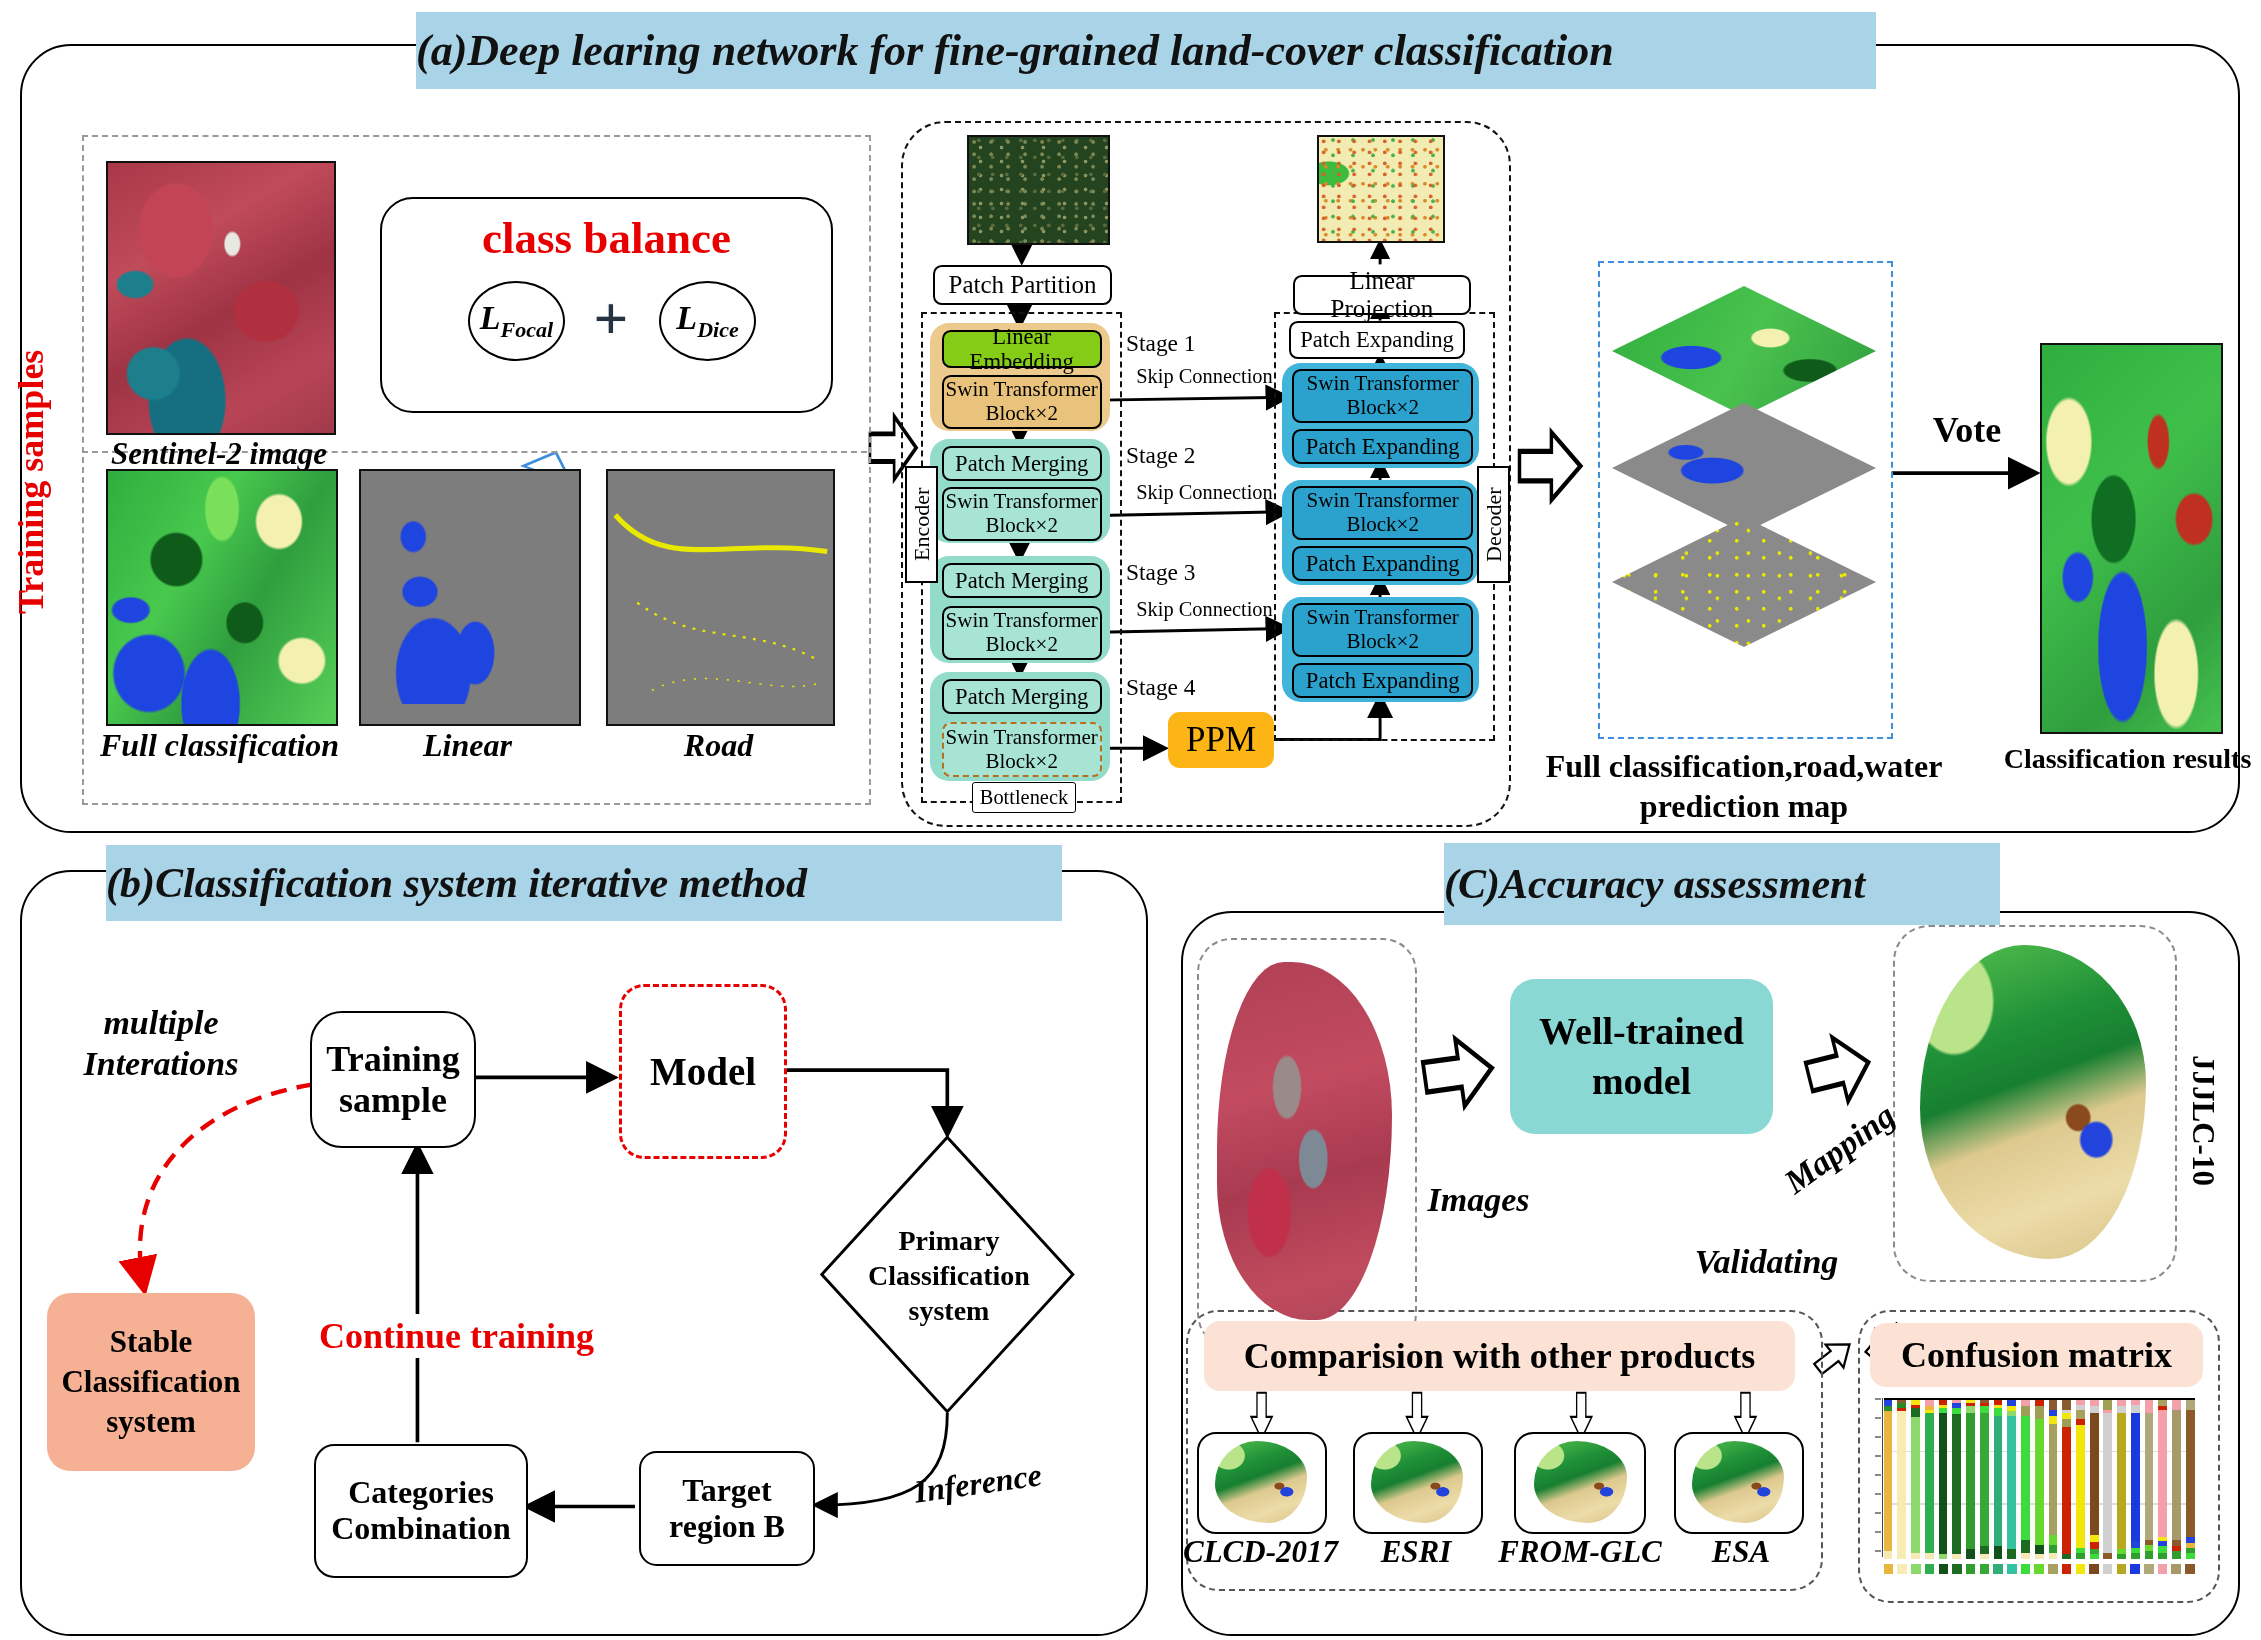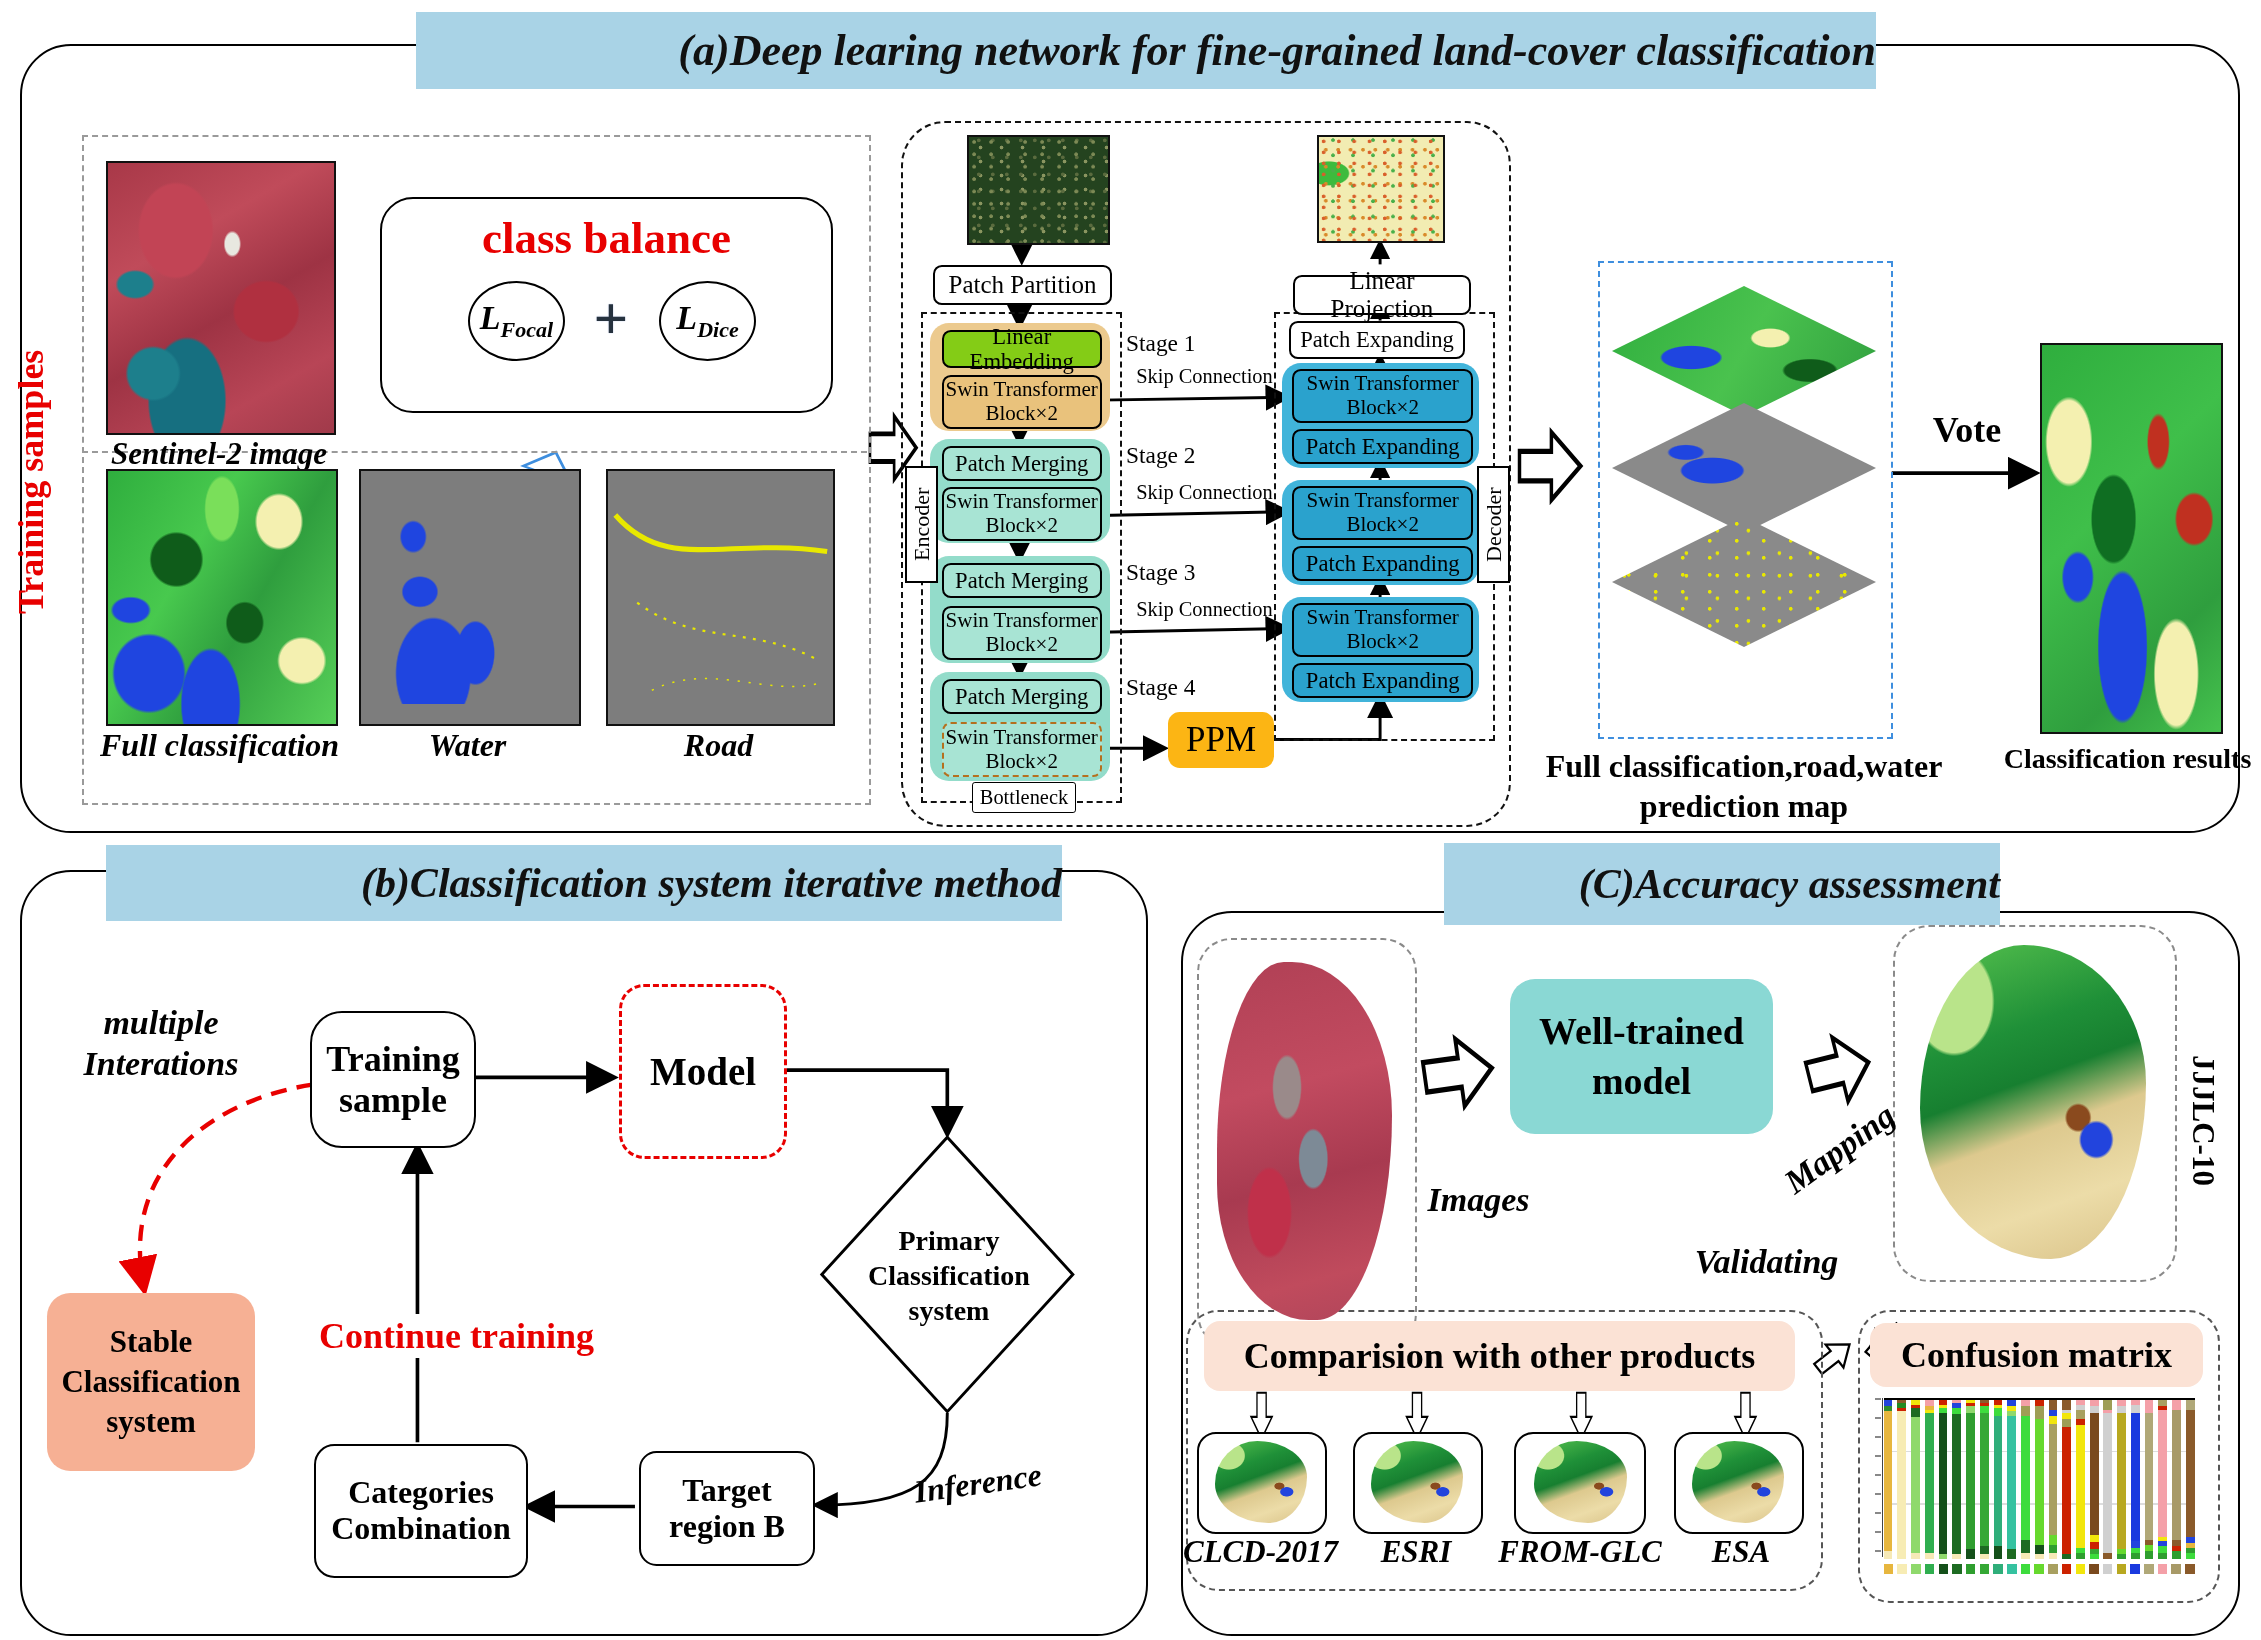--- a/index.html
+++ b/index.html
@@ -1,20 +1,20 @@
 <!DOCTYPE html>
 <html style="font-size:11.7px"><head>
 <meta charset="utf-8">
 <style>
   html,body{margin:0;padding:0;background:#fff;}
   #stage{position:relative;width:2261px;height:1641px;background:#fff;
          font-family:"Liberation Serif","DejaVu Serif",serif;overflow:hidden;}
   .abs{position:absolute;}
   .panel{border:2.9px solid #000;border-radius:51px;background:#fff;}
-  .titlebar{background:#a9d3e6;display:flex;align-items:center;justify-content:flex-end;
+  .titlebar{background:#a9d3e6;display:flex;align-items:center;justify-content:flex-start;
             font-style:italic;font-weight:bold;color:#111;}
   .dashedbox{border:2.2px dashed #9a9a9a;}
   .netdash{border:2.9px dashed #111;border-radius:44px;}
   .node{border:2.2px solid #000;border-radius:8.8px;background:#fff;display:flex;align-items:center;
         justify-content:center;text-align:center;line-height:1.12;white-space:pre-line;}
   .group{border-radius:19px;}
   .stagegroup{position:absolute;}
   .vlabel{writing-mode:vertical-rl;transform:rotate(180deg);text-align:center;}
   .vlabel2{writing-mode:vertical-rl;text-align:center;}
   .lbl{display:flex;align-items:center;justify-content:center;text-align:center;white-space:pre-line;}
@@ -206,21 +206,21 @@
       radial-gradient(ellipse at 55% 75%, #1f45e0 0 14%, transparent 15%),transparent"></div>
   </div>
   <div class="abs img graymap" style="left:606px;top:469px;width:225px;height:253px;z-index:2">
     <svg width="225" height="253" viewBox="0 0 308 346">
       <path d="M10,60 C80,140 160,90 300,110" stroke="#e8e800" stroke-width="7" fill="none"></path>
       <path d="M40,180 C120,240 200,210 290,260" stroke="#e8e800" stroke-width="3" stroke-dasharray="4 10" fill="none"></path>
       <path d="M60,300 C140,260 220,310 290,290" stroke="#e8e800" stroke-width="2" stroke-dasharray="3 12" fill="none"></path>
     </svg>
   </div>
   <div class="abs lbl ital" style="left:88px;top:726px;width:263px;height:38px;font-size:32px;z-index:2">Full classification</div>
-  <div class="abs lbl ital" style="left:380px;top:726px;width:175px;height:38px;font-size:32px;z-index:2">Water</div>
+  <div class="abs lbl ital" style="left:380px;top:726px;width:175px;height:38px;font-size:32px;z-index:2">Linear</div>
   <div class="abs lbl ital" style="left:631px;top:726px;width:175px;height:38px;font-size:32px;z-index:2">Road</div>
 
   <div class="abs netdash" style="left:901px;top:121px;width:606px;height:702px;z-index:1"></div>
 
   <div class="abs img patch-in" style="left:967px;top:135px;width:139px;height:106px;z-index:2"></div>
   <div class="abs img patch-out" style="left:1317px;top:135px;width:124px;height:104px;z-index:2"></div>
 
   <div class="abs node" style="left:933px;top:265px;width:175px;height:36px;font-size:25px;z-index:2">Patch Partition</div>
   <div class="abs node" style="left:1293px;top:275px;width:174px;height:36px;font-size:25px;z-index:2">Linear Projection</div>
 

